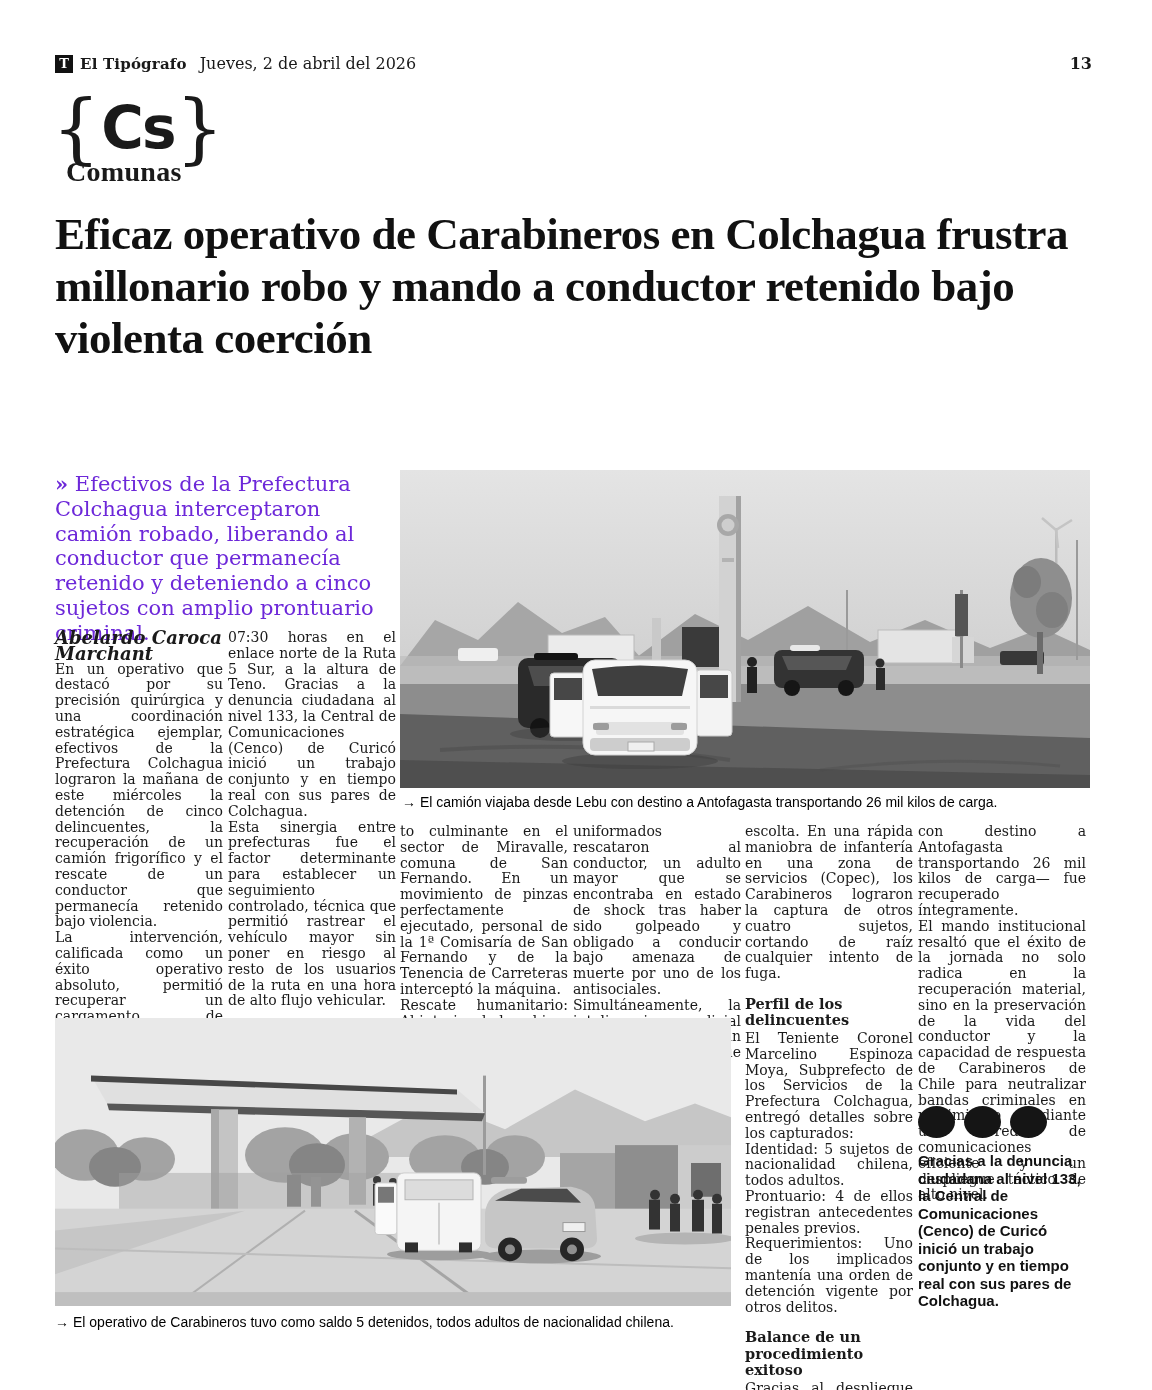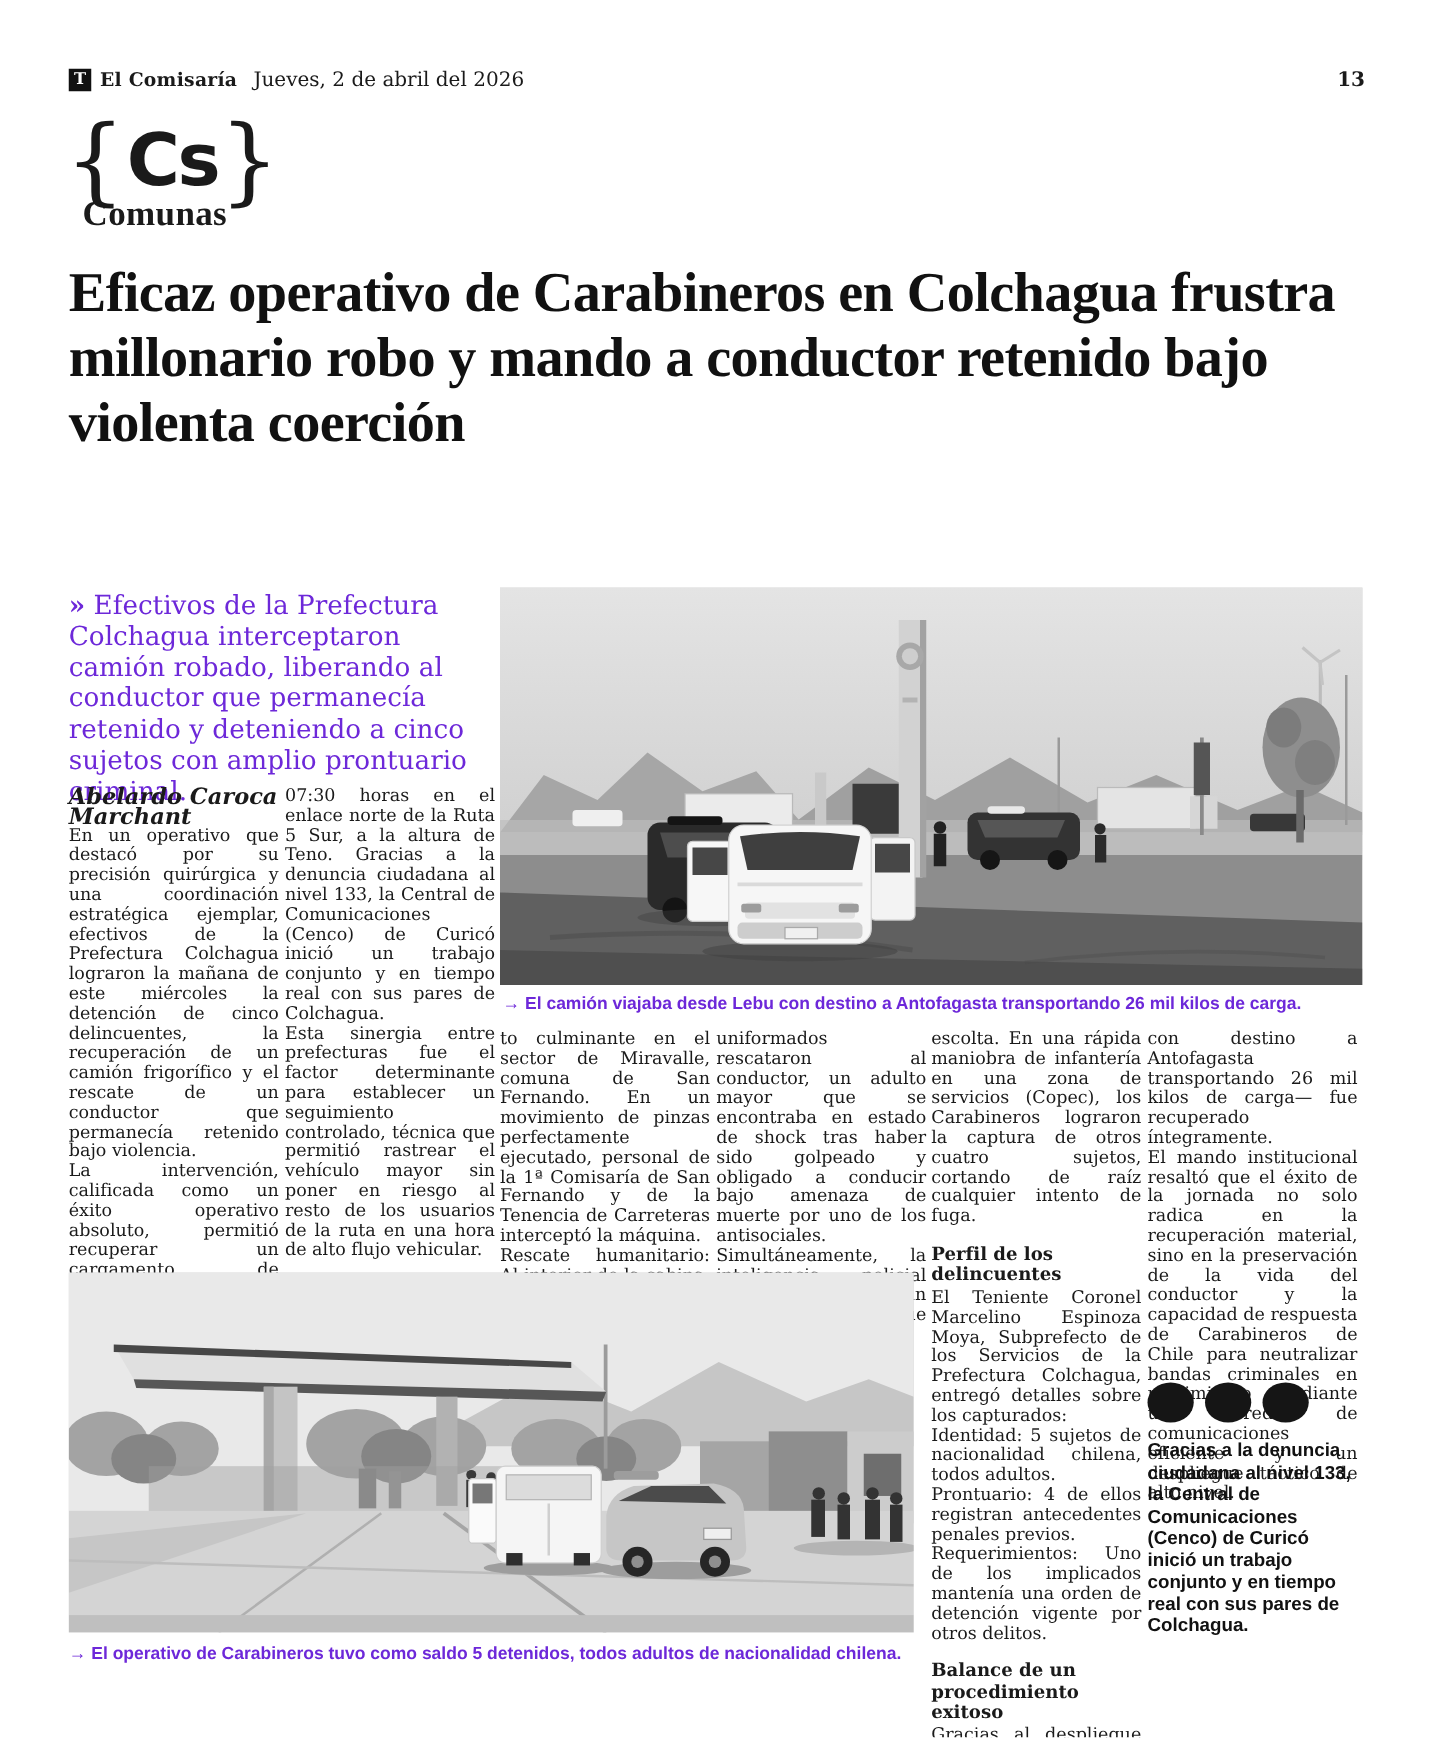--- a/index.html
+++ b/index.html
@@ -30,21 +30,21 @@
   .lead { position:absolute; left:55px; top:472px; width:338px;
           font-size:21px; line-height:24.8px; color:#6d28d9; }
   .lead-marker { font-weight:bold; }
 
   .photo { position:absolute; overflow:hidden; background:#d8d8d8; }
   .photo-top { left:400px; top:470px; width:690px; height:318px; }
   .photo-bottom { left:55px; top:1018px; width:676px; height:288px; }
   .photo svg { display:block; width:100%; height:100%; }
 
   .caption { position:absolute; font-family:"Liberation Sans",sans-serif;
-             font-weight:bold; font-size:14px; color:#6d28d9; }
+             font-weight:normal; font-size:14px; color:#000000; }
   .caption-top { left:402px; top:794px; width:688px; }
   .caption-bottom { left:55px; top:1314px; width:676px; }
   .cap-arrow { margin-right:4px; }
 
   .col { position:absolute; width:168px; font-size:14px; line-height:15.8px;
          text-align:justify; hyphens:auto; -webkit-hyphens:auto; }
   .col-1 { left:55px;  top:630px; }
   .col-2 { left:228px; top:630px; }
   .col-3 { left:400px; top:824px; }
   .col-4 { left:573px; top:824px; }
@@ -65,21 +65,21 @@
 </head>
 <body>
 
 <div class="page">
 
   <header class="topbar">
     <div class="brand">
       <span class="logo-box">
         <span>T</span>
       </span>
-      <span class="brand-name">El Comisaría</span>
+      <span class="brand-name">El Tipógrafo</span>
       <span class="brand-date">Jueves, 2 de abril del 2026</span>
     </div>
     <div class="pagenum">13</div>
   </header>
 
   <div class="section-badge">
     <span class="badge-brace">{</span>
     <span class="badge-initials">Cs</span>
     <span class="badge-brace">}</span>
   </div>

